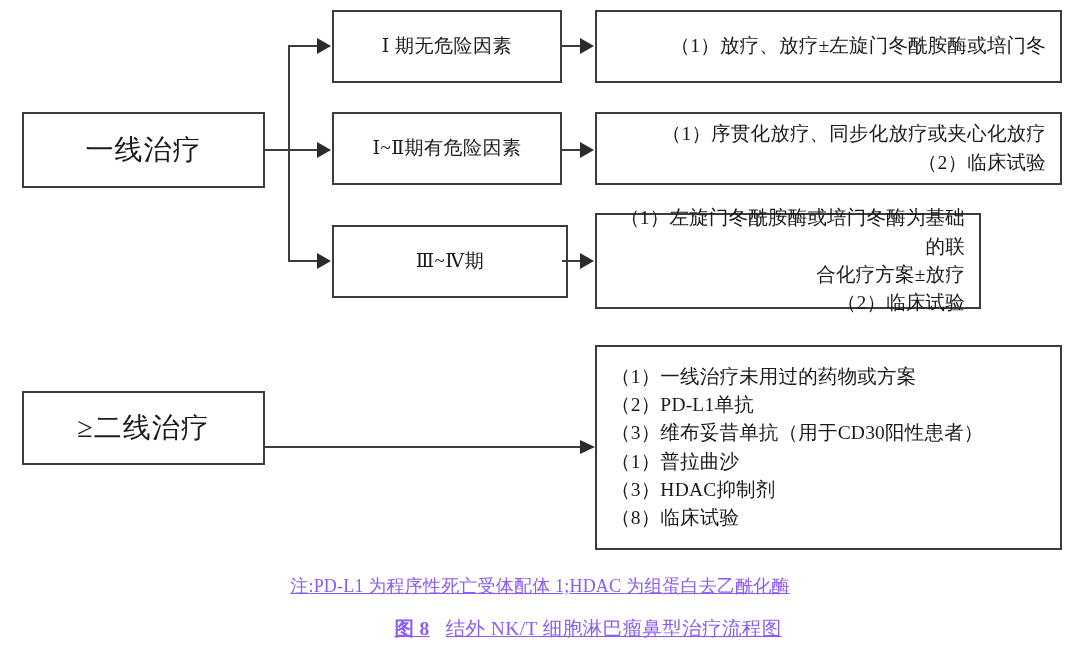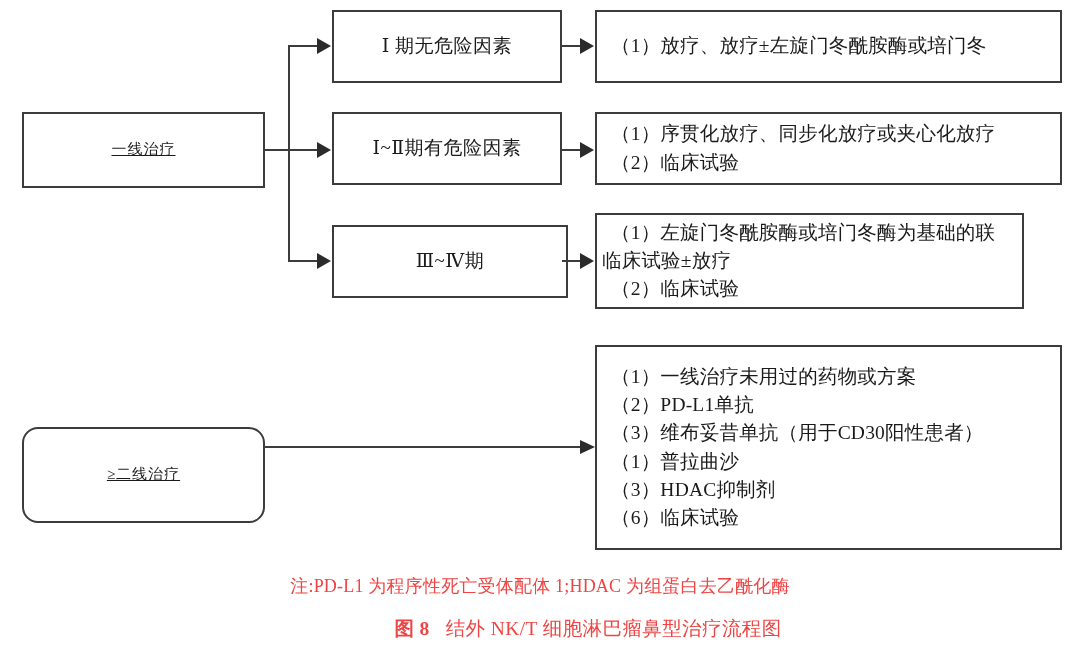--- a/index.html
+++ b/index.html
@@ -33,46 +33,46 @@
     justify-content: center;
     text-align: center;
   }
   .box-list {
     display: flex;
     flex-direction: column;
     justify-content: center;
   }
 
   .label-lg {
-    font-size: 15px;
+    font-size: 28px;
     letter-spacing: 1px;
     line-height: 1.3;
     white-space: pre;
-    text-decoration: underline;
   }
   .label-md {
     font-size: 19px;
     letter-spacing: 0.5px;
     line-height: 1.3;
     white-space: pre;
   }
 
   .tx-line {
     font-size: 19.5px;
     line-height: 1.45;
     padding-left: 14px;
     white-space: pre;
     letter-spacing: 0.2px;
   }
   .tx-wrap {
     font-size: 19.5px;
     line-height: 1.45;
     padding-left: 5px;
-    padding-right: 0;
+    padding-right: 14px;
     letter-spacing: 0.2px;
+    text-align: right;
   }
   .tx-wrap .ind {
     padding-left: 9px;
   }
 
   
   .hline {
     position: absolute;
     background: #3c3c3c;
     height: 2px;
@@ -94,21 +94,22 @@
     border-top: 7px solid transparent;
     border-bottom: 7px solid transparent;
     border-left: 15px solid #2b2b2b;
   }
 
   
   .caption {
     position: absolute;
     width: 100%;
     text-align: center;
-    color: #ef4444;
+    color: #8b5cf6;
+    text-decoration: underline;
   }
   .caption-note {
     font-size: 18px;
     letter-spacing: 0.2px;
   }
   .caption-title {
     font-size: 19.5px;
     letter-spacing: 0.4px;
     padding-left: 48px;
   }
@@ -167,42 +168,42 @@
     </div>
   </div>
 
   <div class="box box-list" style="left:595px; top:112px; width:467px; height:73px;">
     <div class="tx-wrap">
       <div class="ind">（1）序贯化放疗、同步化放疗或夹心化放疗</div>
       <div class="ind">（2）临床试验</div>
     </div>
   </div>
 
-  <div class="box box-list" style="left:595px; top:213px; width:429px; height:96px;">
+  <div class="box box-list" style="left:595px; top:213px; width:386px; height:96px;">
     <div class="tx-wrap">
       <div class="ind">（1）左旋门冬酰胺酶或培门冬酶为基础的联</div>
-      <div>临床试验±放疗</div>
+      <div>合化疗方案±放疗</div>
       <div class="ind">（2）临床试验</div>
     </div>
   </div>
 
-  <div class="box box-center" style="left:22px; top:427px; width:243px; height:96px;border-radius:16px;">
+  <div class="box box-center" style="left:22px; top:391px; width:243px; height:74px;">
     <span class="label-lg">≥二线治疗</span>
   </div>
 
   <div class="hline" style="left:265px; top:446px; width:318px;"></div>
   <div class="arrowhead thin" style="left:580px; top:440px;"></div>
 
   <div class="box box-list" style="left:595px; top:345px; width:467px; height:205px;">
     <div class="tx-line">（1）一线治疗未用过的药物或方案</div>
     <div class="tx-line">（2）PD-L1单抗</div>
     <div class="tx-line">（3）维布妥昔单抗（用于CD30阳性患者）</div>
     <div class="tx-line">（1）普拉曲沙</div>
     <div class="tx-line">（3）HDAC抑制剂</div>
-    <div class="tx-line">（6）临床试验</div>
+    <div class="tx-line">（8）临床试验</div>
   </div>
 
   <div class="caption caption-note" style="top:574px;">注:PD-L1 为程序性死亡受体配体 1;HDAC 为组蛋白去乙酰化酶</div>
 
   <div class="caption caption-title" style="top:615px;">
     <b>图 8</b><span class="cap-gap"></span><span>结外 NK/T 细胞淋巴瘤鼻型治疗流程图</span>
   </div>
 
 </div>
 

